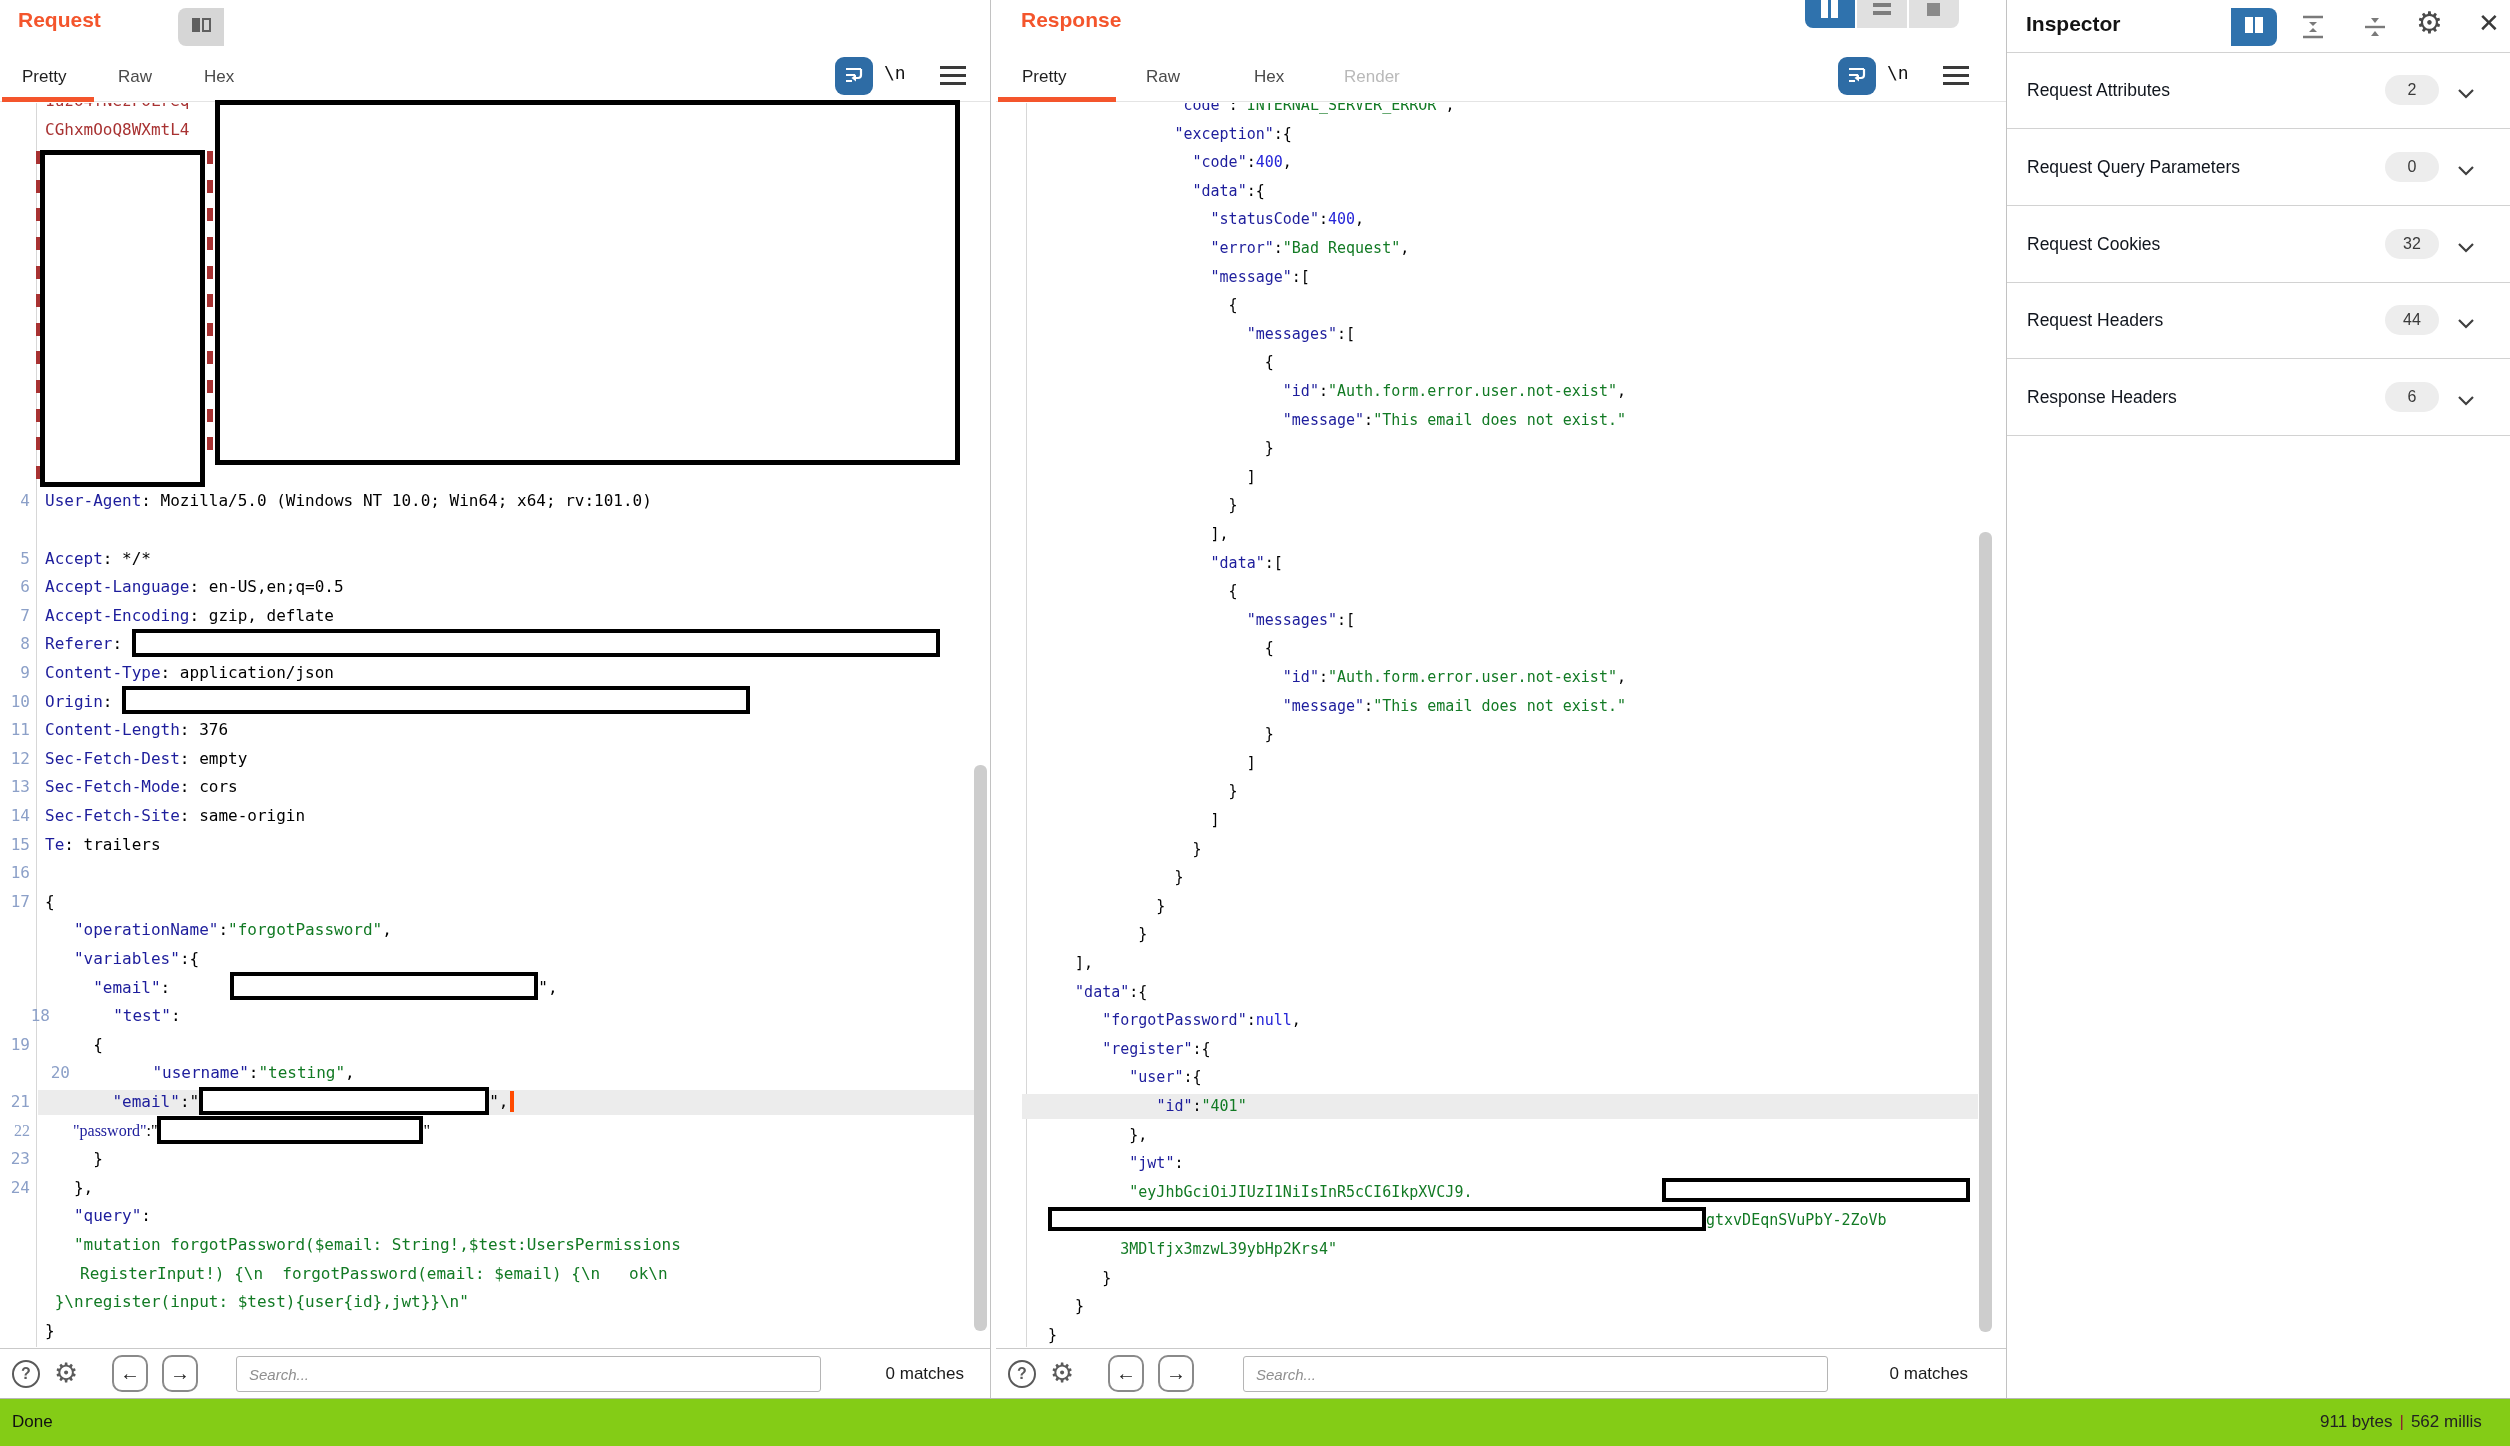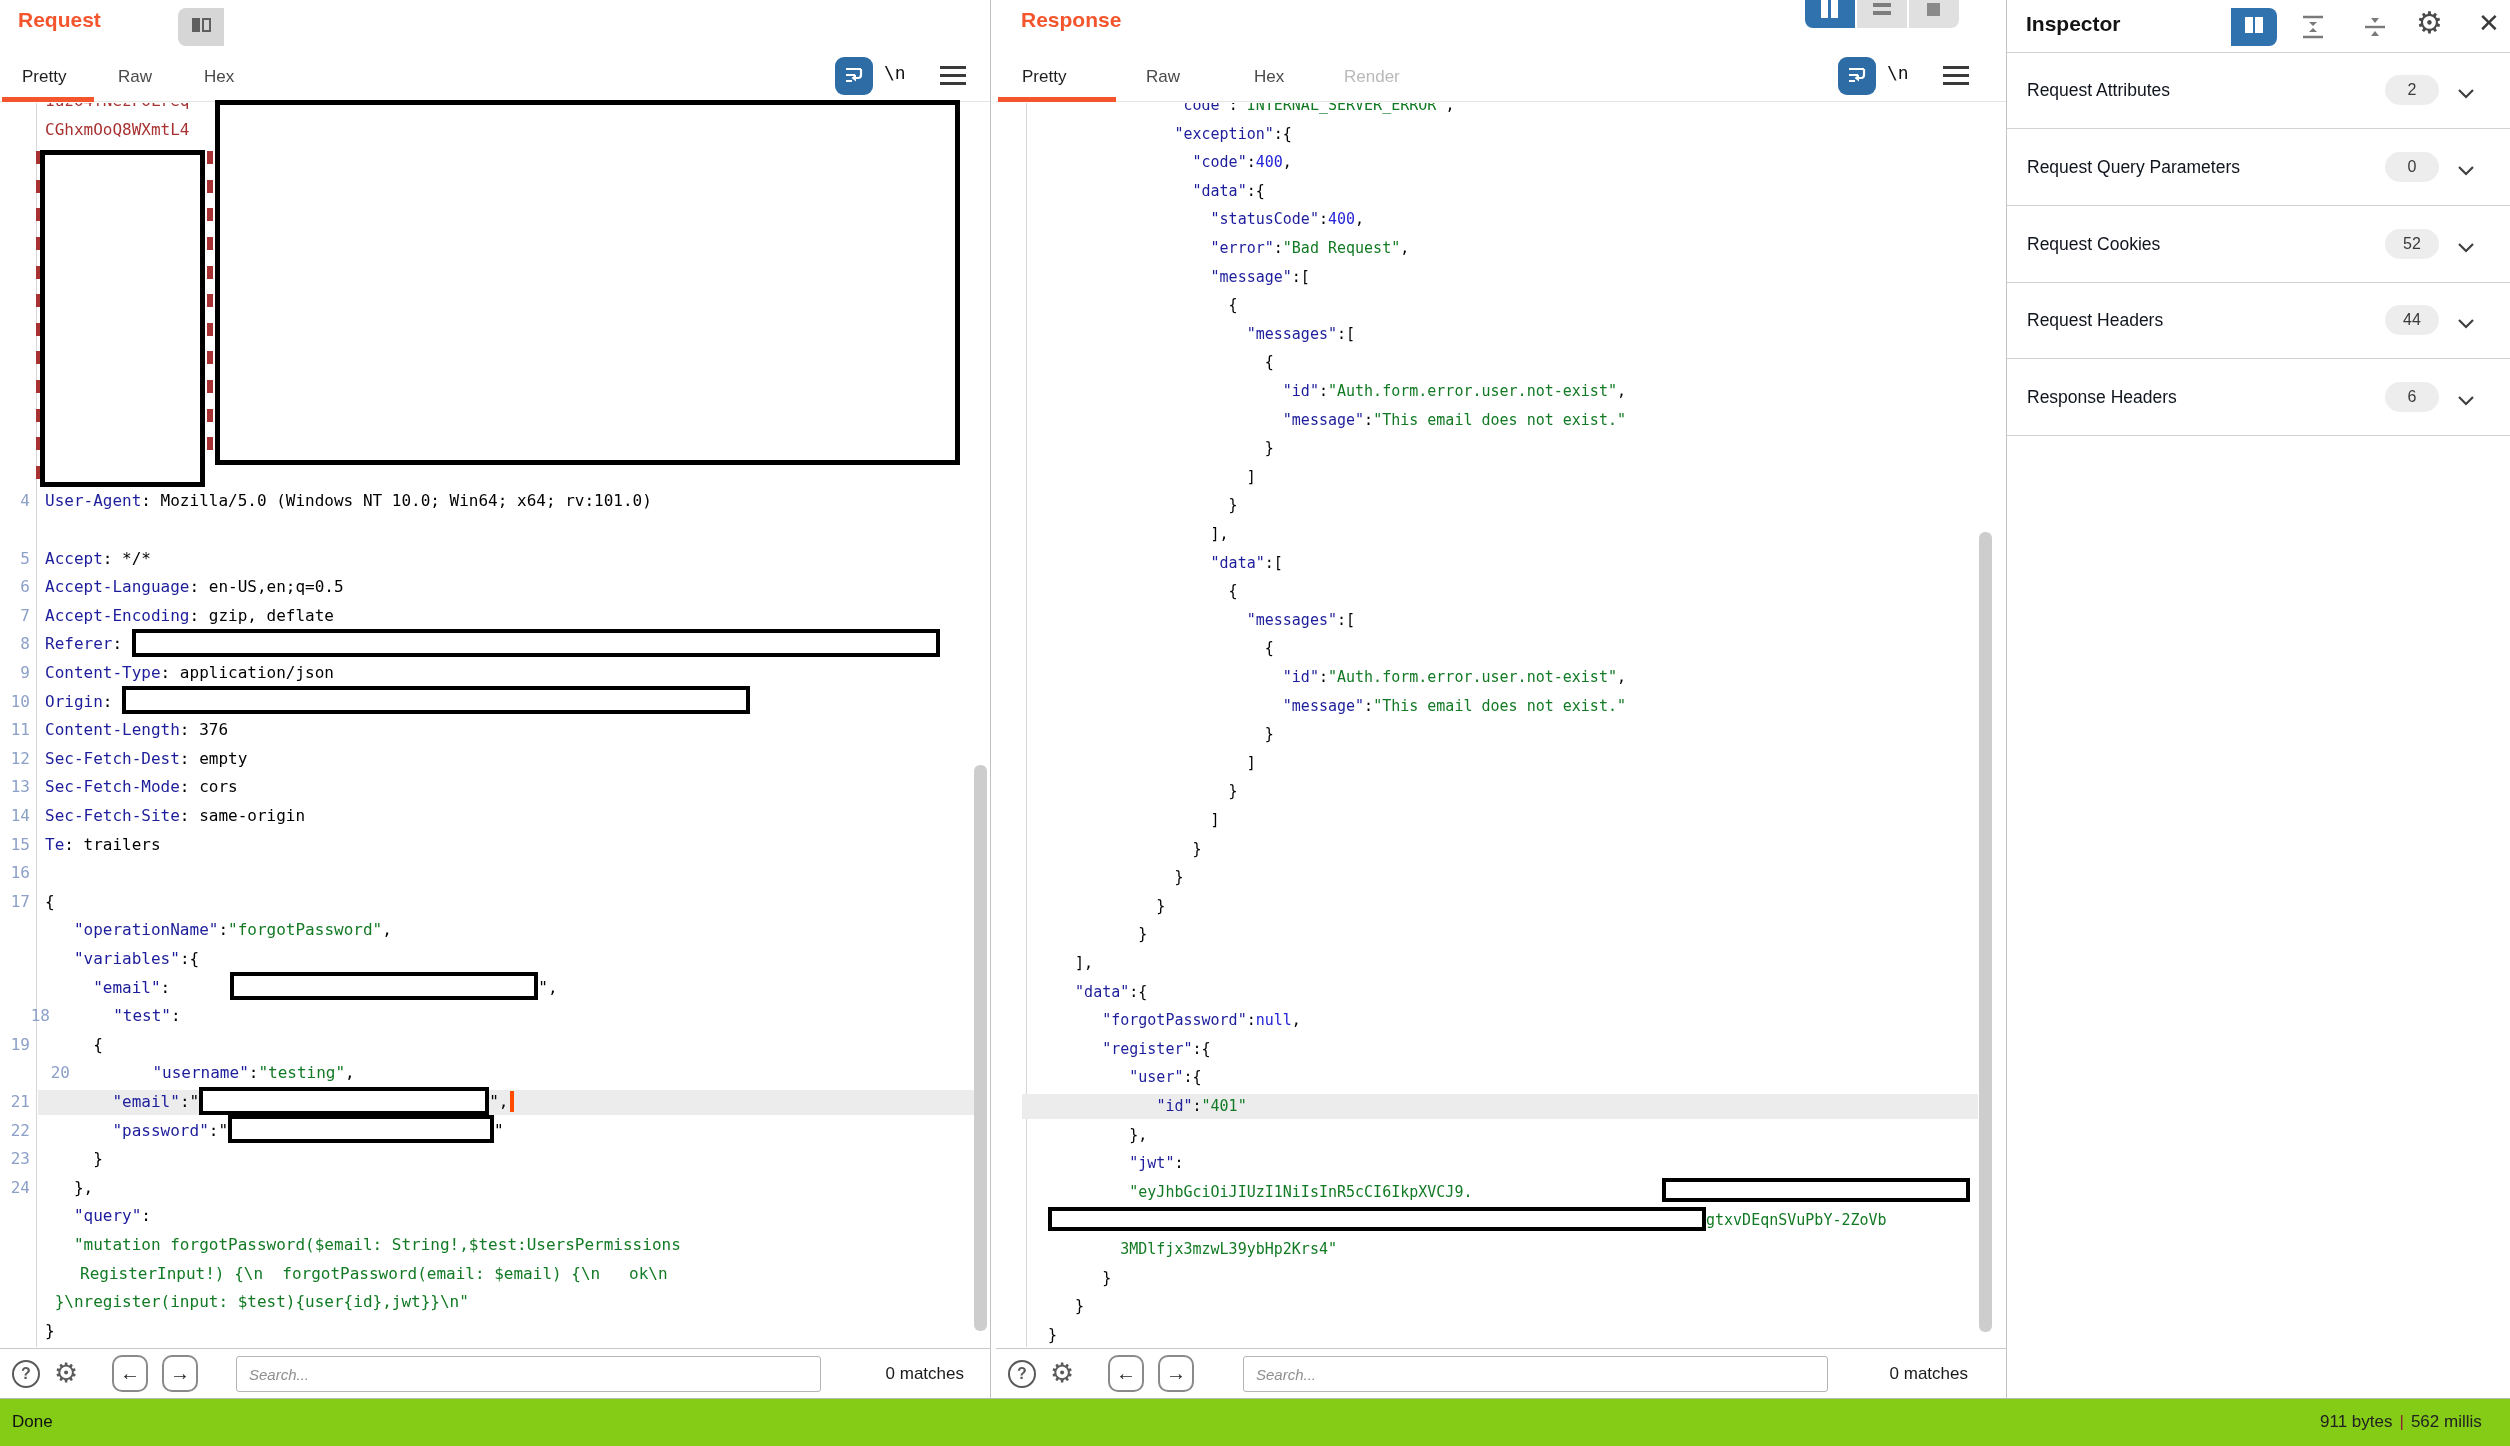--- a/index.html
+++ b/index.html
@@ -126,21 +126,21 @@
       <div class="row" style="top: 727.6px;"><span class="num">15</span><span class="content"><span class="sg-h">Te</span><span class="sg-p">: trailers</span></span></div>
       <div class="row" style="top: 756.2px;"><span class="num">16</span><span class="content"></span></div>
       <div class="row" style="top: 784.8px;"><span class="num">17</span><span class="content"><span class="sg-p">{</span></span></div>
       <div class="row" style="top: 813.4px;"><span class="content"><span class="sg-p">   </span><span class="sg-k">"operationName"</span><span class="sg-p">:</span><span class="sg-s">"forgotPassword"</span><span class="sg-p">,</span></span></div>
       <div class="row" style="top: 842px;"><span class="content"><span class="sg-p">   </span><span class="sg-k">"variables"</span><span class="sg-p">:{</span></span></div>
       <div class="row" style="top: 870.6px;"><span class="content"><span class="sg-p">     </span><span class="sg-k">"email"</span><span class="sg-p">:</span><span class="rbox" style="width: 300px; margin-left: 60px;"></span><span class="sg-p">",</span></span></div>
       <div class="row" style="top: 899.2px; margin-left: 20px;"><span class="num">18</span><span class="content"><span class="sg-p">     </span><span class="sg-k">"test"</span><span class="sg-p">:</span></span></div>
       <div class="row" style="top: 927.8px;"><span class="num">19</span><span class="content"><span class="sg-p">     {</span></span></div>
       <div class="row" style="top: 956.4px; margin-left: 40px;"><span class="num">20</span><span class="content"><span class="sg-p">       </span><span class="sg-k">"username"</span><span class="sg-p">:</span><span class="sg-s">"testing"</span><span class="sg-p">,</span></span></div>
       <div class="row hl" style="top: 985px;"><span class="hlbg"></span><span class="num">21</span><span class="content"><span class="sg-p">       </span><span class="sg-k">"email"</span><span class="sg-p">:"</span><span class="rbox" style="width: 282px;"></span><span class="sg-p">",</span><span class="caret"></span></span></div>
-      <div class="row" style="top: 1013.6px;"><span class="num">22</span><span class="content"><span class="sg-p">       </span><span class="sg-k">"password"</span><span class="sg-p">:"</span><span class="rbox" style="width: 258px;"></span><span class="sg-p">"</span></span></div>
+      <div class="row" style="top: 1013.6px; font-family: Liberation Serif, serif;"><span class="num">22</span><span class="content"><span class="sg-p">       </span><span class="sg-k">"password"</span><span class="sg-p">:"</span><span class="rbox" style="width: 258px;"></span><span class="sg-p">"</span></span></div>
       <div class="row" style="top: 1042.2px;"><span class="num">23</span><span class="content"><span class="sg-p">     }</span></span></div>
       <div class="row" style="top: 1070.8px; padding-left: 48px;"><span class="num">24</span><span class="content"><span class="sg-p">   },</span></span></div>
       <div class="row" style="top: 1099.4px;"><span class="content"><span class="sg-p">   </span><span class="sg-k">"query"</span><span class="sg-p">:</span></span></div>
       <div class="row" style="top: 1128px;"><span class="content"><span class="sg-p">   </span><span class="sg-s">"mutation forgotPassword($email: String!,$test:UsersPermissions</span></span></div>
       <div class="row" style="top: 1156.6px; margin-left: 35px;"><span class="content"><span class="sg-s">RegisterInput!) {\n  forgotPassword(email: $email) {\n   ok\n</span></span></div>
       <div class="row" style="top: 1185.2px;"><span class="content"><span class="sg-s"> }\nregister(input: $test){user{id},jwt}}\n"</span></span></div>
       <div class="row" style="top: 1213.8px;"><span class="content"><span class="sg-p">}</span></span></div>
     </div>
 
   <div class="redact" style="left:215px;top:100px;width:745px;height:365px;"></div>
@@ -304,21 +304,21 @@
         </div>
         <div class="insp-row" style="top: 128.8px;">
           <div class="insp-label">Request Query Parameters</div>
           <div class="insp-badge">0</div>
           <div class="insp-chevron"><svg width="18" height="11" viewBox="0 0 18 11">
               <polyline points="2,2 9,9 16,2" fill="none" stroke="#3f3f3f" stroke-width="2.2"></polyline>
             </svg></div>
         </div>
         <div class="insp-row" style="top: 205.6px;">
           <div class="insp-label">Request Cookies</div>
-          <div class="insp-badge">52</div>
+          <div class="insp-badge">32</div>
           <div class="insp-chevron"><svg width="18" height="11" viewBox="0 0 18 11">
               <polyline points="2,2 9,9 16,2" fill="none" stroke="#3f3f3f" stroke-width="2.2"></polyline>
             </svg></div>
         </div>
         <div class="insp-row" style="top: 282.4px;">
           <div class="insp-label">Request Headers</div>
           <div class="insp-badge">44</div>
           <div class="insp-chevron"><svg width="18" height="11" viewBox="0 0 18 11">
               <polyline points="2,2 9,9 16,2" fill="none" stroke="#3f3f3f" stroke-width="2.2"></polyline>
             </svg></div>

